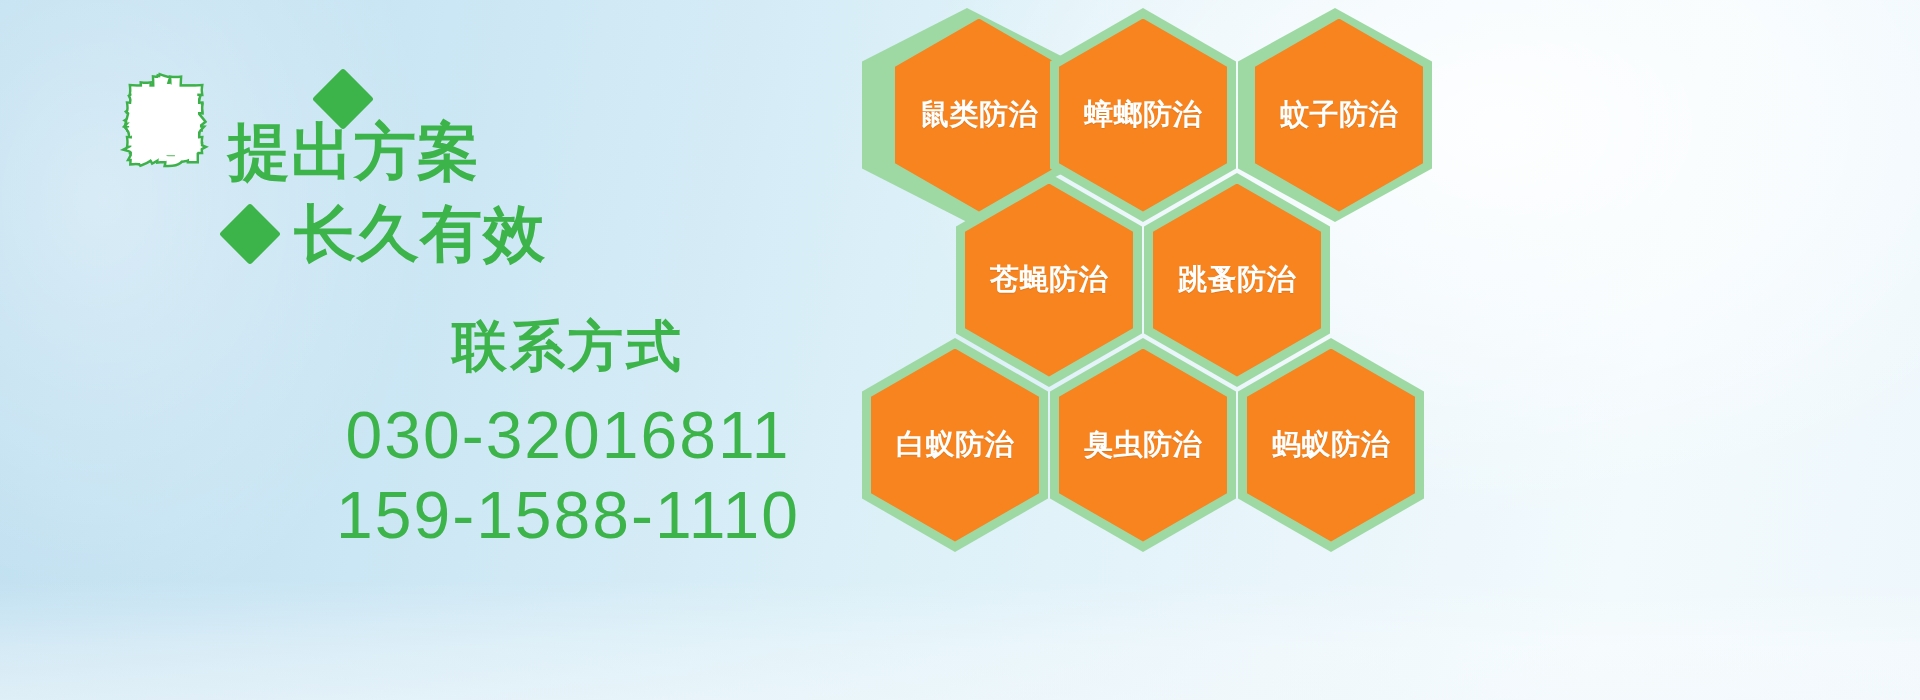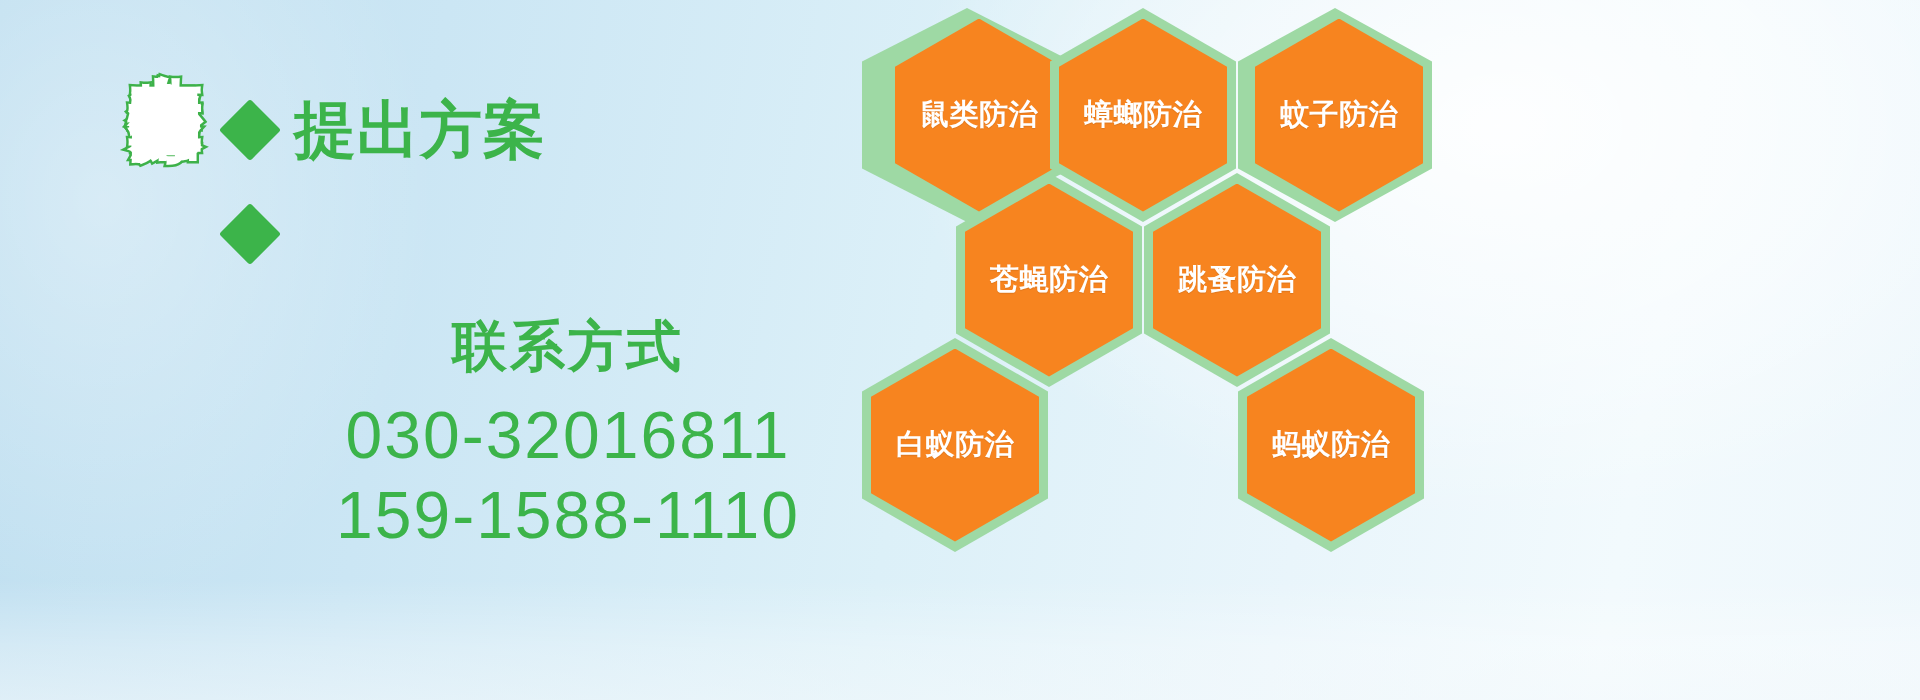--- a/index.html
+++ b/index.html
@@ -48,21 +48,21 @@
     position:absolute;left:228px;top:78px;width:650px;
   }
   .feature-row{
     display:flex;align-items:center;
     height:104px;
     white-space:nowrap;
   }
   .feature-item{
     display:flex;align-items:center;
   }
-  .feature-item.first{margin-right:26px;}
+  .feature-item.first{margin-right:26px;flex-direction:column;}
   .bullet-diamond{
     width:44px;height:44px;
     background:#3cb44a;
     transform:rotate(45deg);
     flex:0 0 auto;
     margin-right:22px;
     border-radius:3px;
   }
   .feature-label{
     font-size:62px;
@@ -138,20 +138,21 @@
     <div class="feature-row">
       <div class="feature-item first">
         <span class="bullet-diamond"></span>
         <span class="feature-label">提出方案</span>
       </div>
     </div>
 
     <div class="feature-row">
       <div class="feature-item">
         <span class="bullet-diamond"></span>
+        <span class="feature-label">长久有效</span>
       </div>
     </div>
 
   </div>
 
   <div id="contact">
     <div id="contact-title">联系方式</div>
     <div class="contact-phone">030-32016811</div>
     <div class="contact-phone">159-1588-1110</div>
   </div>
@@ -187,20 +188,25 @@
         <span class="hex-label">苍蝇防治</span>
       </div>
     </div>
 
     <div class="hex r3c1">
       <div class="hex-inner">
         <span class="hex-label">白蚁防治</span>
       </div>
     </div>
 
+    <div class="hex r3c2">
+      <div class="hex-inner">
+        <span class="hex-label">臭虫防治</span>
+      </div>
+    </div>
 
     <div class="hex r3c3">
       <div class="hex-inner">
         <span class="hex-label">蚂蚁防治</span>
       </div>
     </div>
 
   </div>
 
 </div>

